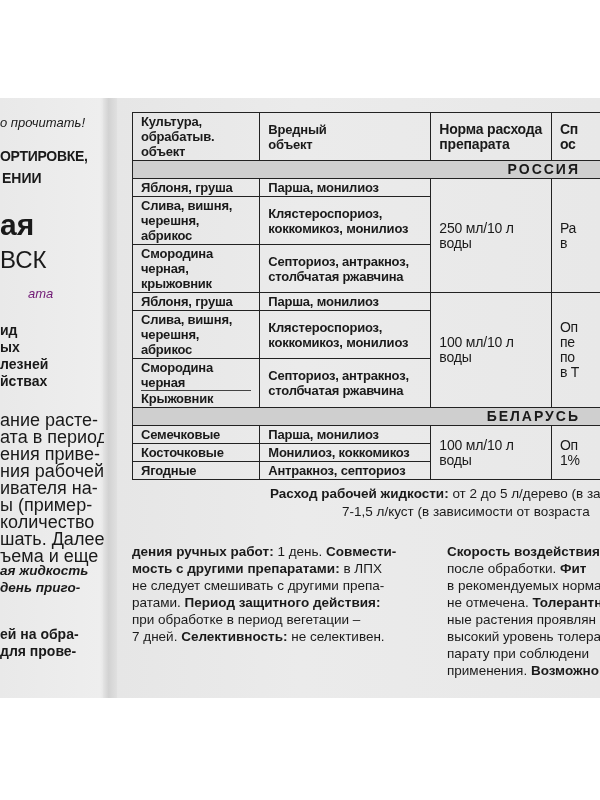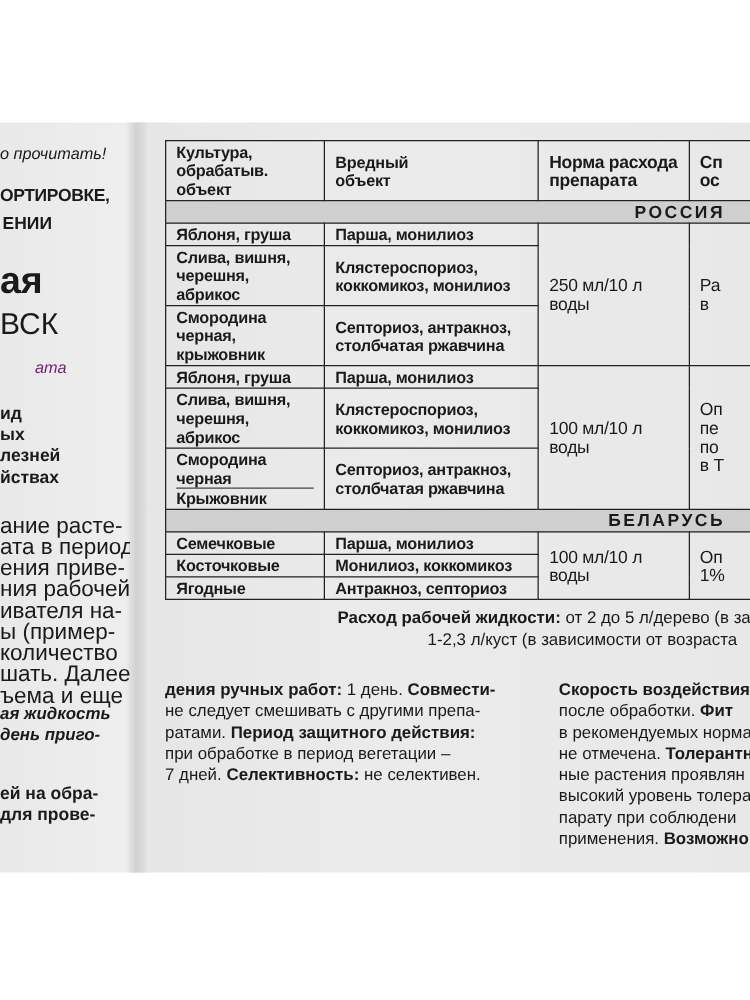--- a/index.html
+++ b/index.html
@@ -194,24 +194,25 @@
   <tr class="r1">
     <td>Ягодные</td>
     <td>Антракноз, септориоз</td>
   </tr>
 </tbody>
   </table>
 
 <div class="consumption">
   <b>Расход рабочей жидкости:</b><span> от 2 до 5 л/дерево (в за</span>
 </div>
-<div class="consumption2">1-2,3 л/куст (в зависимости от возраста</div>
+<div class="consumption2">7-1,5 л/куст (в зависимости от возраста</div>
 
 <div class="para left">
   <div><b>дения ручных работ:</b><span> 1 день. </span><b>Совмести-</b></div>
+  <div><b>мость с другими препаратами:</b><span> в ЛПХ</span></div>
   <div>не следует смешивать с другими препа-</div>
   <div><span>ратами. </span><b>Период защитного действия:</b></div>
   <div>при обработке в период вегетации –</div>
   <div><span>7 дней. </span><b>Селективность:</b><span> не селективен.</span></div>
 </div>
 
 <div class="para right">
   <div><b>Скорость воздействия</b></div>
   <div><span>после обработки. </span><b>Фит</b></div>
   <div>в рекомендуемых норма</div>

